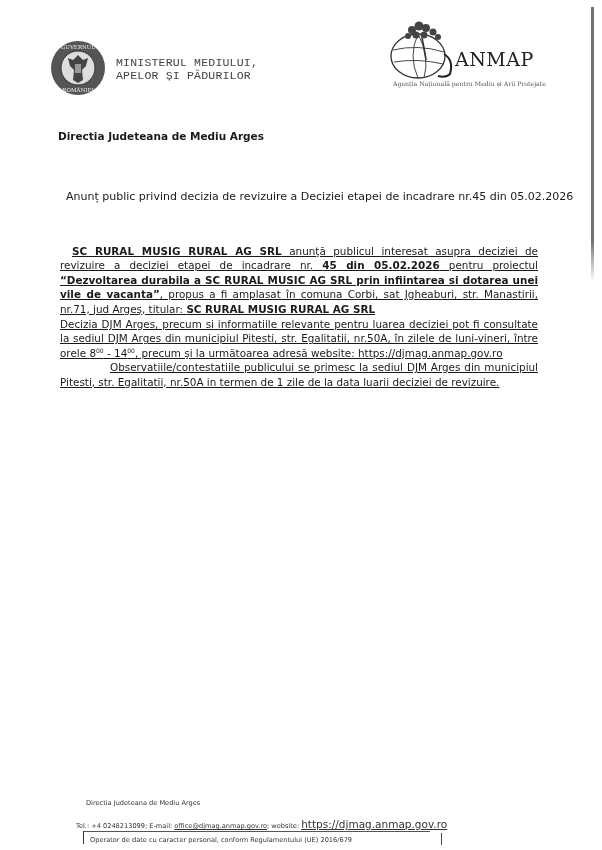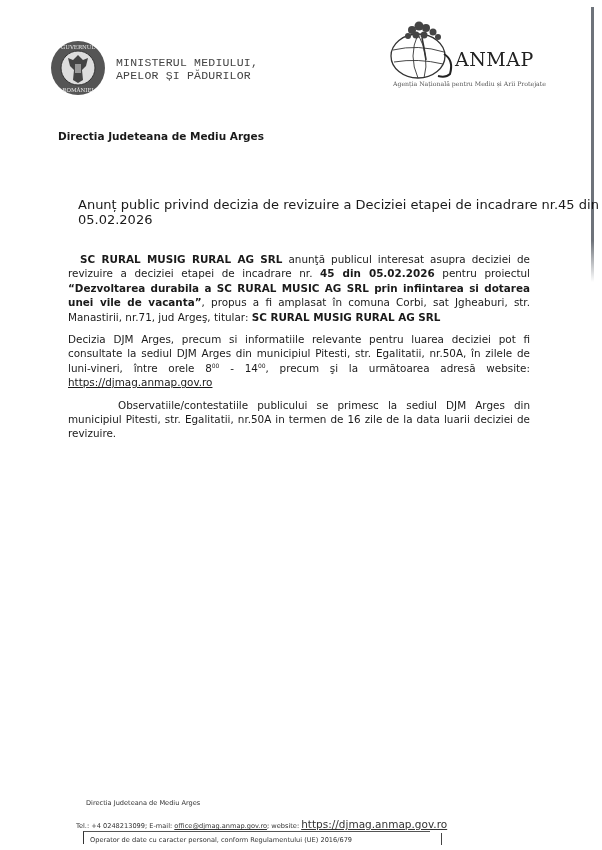--- a/index.html
+++ b/index.html
@@ -26,28 +26,28 @@
   }
   .anmap-sub {
     position: absolute; left: 393px; top: 80px;
     font-family: "DejaVu Serif", serif; font-size: 6.2px; color: #555;
   }
   .directorate {
     position: absolute; left: 58px; top: 130px;
     font-size: 10.5px; font-weight: bold; color: #1a1a1a;
   }
   .announce-title {
-    position: absolute; left: 66px; top: 197px;
-    font-size: 13px; color: #1a1a1a; margin-left: 12px;
+    position: absolute; left: 66px; top: 190px;
+    font-size: 11px; color: #1a1a1a;
   }
   .body-text {
     position: absolute; left: 60px; top: 244px; width: 478px;
     font-size: 10.4px; line-height: 14.4px; color: #1a1a1a; text-align: justify;
   }
-  .body-text p { margin: 8px; }
+  .body-text p { margin: 0; text-decoration: underline; }
   .indent1 { text-indent: 12px; }
   .indent2 { text-indent: 50px; }
   .body-text b { font-weight: bold; }
   .body-text a { color: #1a1a1a; text-decoration: underline; }
   sup { font-size: 6px; vertical-align: 4px; line-height: 0; }
   
   .footer { position: absolute; left: 86px; top: 799px; width: 420px; font-size: 6.6px; color: #333; }
   .footer .line { white-space: nowrap; line-height: 9.5px; }
   .footer .contact { position: absolute; left: -10px; top: 19px; white-space: nowrap; }
   .footer .contact a { color: #333; text-decoration: underline; }
@@ -105,21 +105,21 @@
 
 <div class="announce-title">Anunț public privind decizia de revizuire a Deciziei etapei de incadrare nr.45 din 05.02.2026</div>
 
 <div class="body-text">
   <p class="indent1">
     <b>SC RURAL MUSIG RURAL AG SRL</b><span> anunţă publicul interesat asupra deciziei de revizuire a deciziei etapei de incadrare  nr. </span><b>45 din 05.02.2026</b><span> pentru proiectul </span><b>“Dezvoltarea durabila a SC RURAL MUSIC AG SRL prin infiintarea si dotarea unei vile de vacanta”</b><span>, propus a fi amplasat în comuna Corbi, sat Jgheaburi, str. Manastirii, nr.71,  jud Argeş, titular: </span><b>SC RURAL MUSIG RURAL AG SRL</b>
   </p>
   <p style="margin-top:1px;">
     <span>Decizia DJM Arges, precum si informatiile relevante pentru luarea deciziei pot fi consultate la sediul DJM Arges din municipiul Pitesti, str. Egalitatii, nr.50A,  în zilele de luni-vineri,  între orele </span><span>8</span><sup>00</sup><span> - </span><span>14</span><sup>00</sup><span>, precum şi la următoarea adresă  website: </span><a>https://djmag.anmap.gov.ro</a>
   </p>
-  <p class="indent2">Observatiile/contestatiile publicului se primesc la sediul DJM Arges din municipiul Pitesti, str. Egalitatii, nr.50A in termen de 16 zile de la data luarii deciziei de revizuire.</p>
+  <p class="indent2">Observatiile/contestatiile publicului se primesc la sediul DJM Arges din municipiul Pitesti, str. Egalitatii, nr.50A in termen de 1 zile de la data luarii deciziei de revizuire.</p>
 </div>
 
 <div class="footer">
   <div class="line">Directia Judeteana de Mediu Arges</div>
   <div class="contact">
     <span>Tel.: +4 0248213099; E-mail: </span><a>office@djmag.anmap.gov.ro</a><span>; website: </span><a class="web">https://djmag.anmap.gov.ro</a>
   </div>
   <div class="gdpr">Operator de date cu caracter personal, conform Regulamentului (UE) 2016/679</div>
   <div class="gdpr-right"></div>
 </div>

